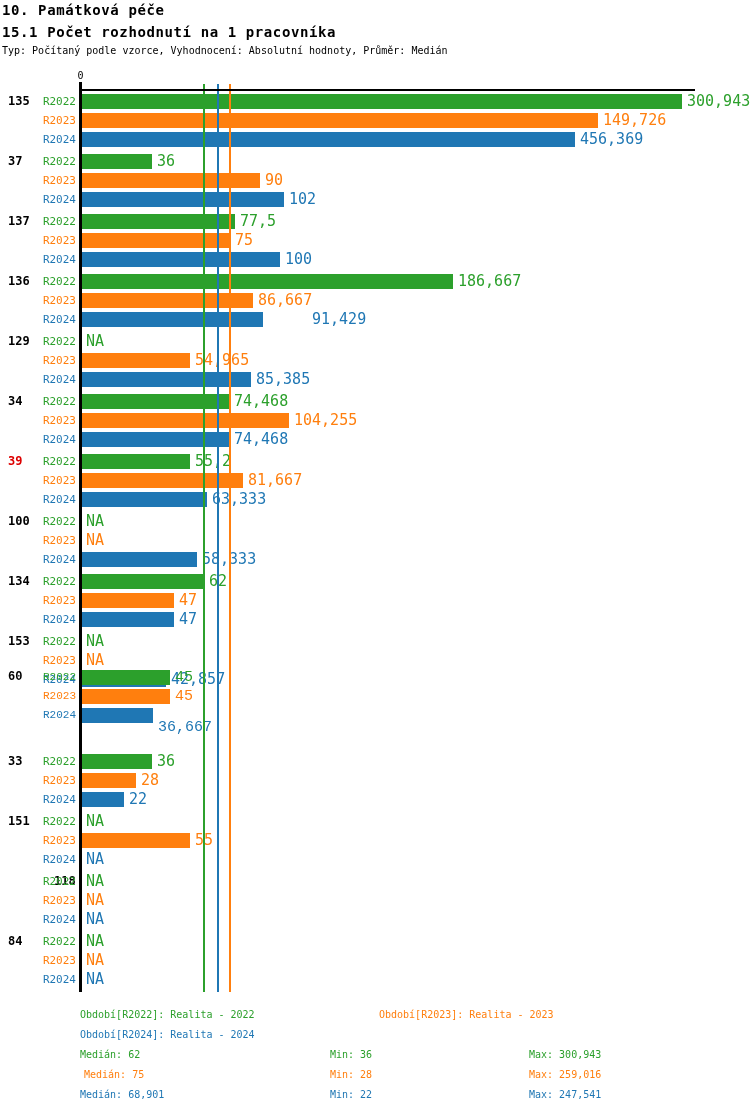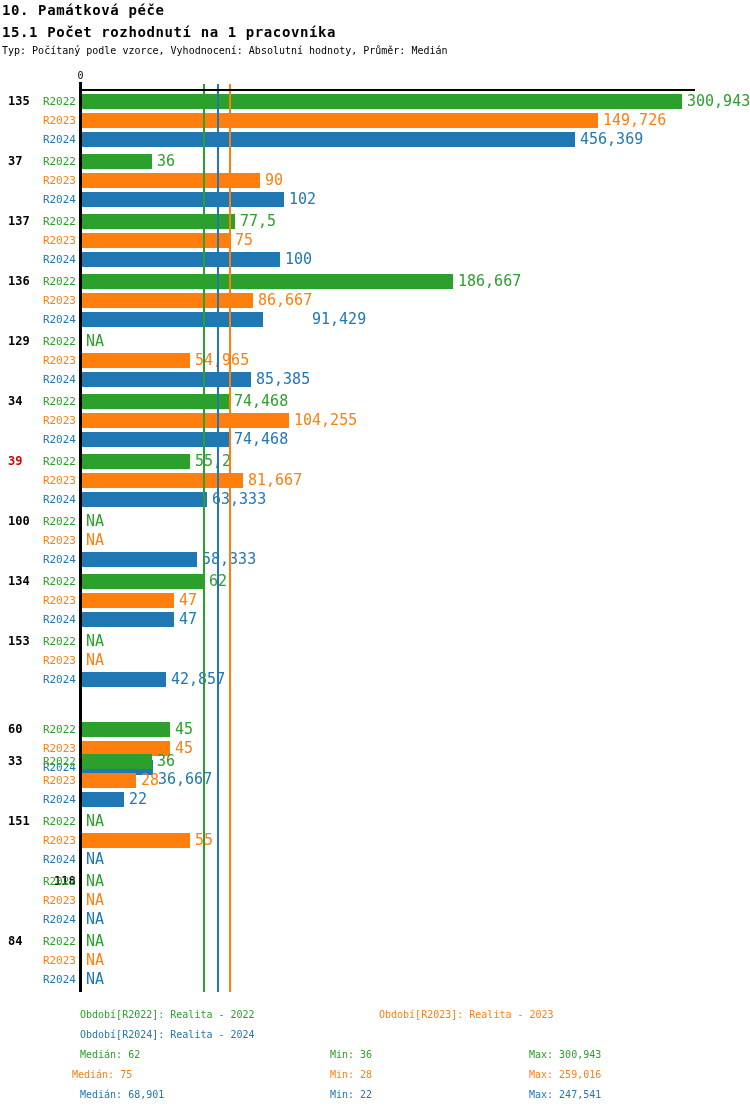--- a/index.html
+++ b/index.html
@@ -143,21 +143,21 @@
         <div class="group" style="top: 632px;">
           <span class="gnum" style="color: rgb(0, 0, 0);">153</span>
           <span class="rlabel" style="top: 2px; color: rgb(44, 160, 44);">R2022</span>
           <span class="vlabel" style="left: 86px; top: 2px; color: rgb(44, 160, 44);">NA</span>
           <span class="rlabel" style="top: 21px; color: rgb(255, 127, 14);">R2023</span>
           <span class="vlabel" style="left: 86px; top: 21px; color: rgb(255, 127, 14);">NA</span>
           <span class="rlabel" style="top: 40px; color: rgb(31, 119, 180);">R2024</span>
           <div class="bar" style="left: 80px; top: 40px; width: 86px; background: rgb(31, 119, 180);"></div>
           <span class="vlabel" style="left: 171px; top: 40px; color: rgb(31, 119, 180);">42,857</span>
         </div>
-        <div class="group" style="top: 720px;">
+        <div class="group" style="top: 668px; font-family: Liberation Mono, monospace;">
           <span class="gnum" style="color: rgb(0, 0, 0);">60</span>
           <span class="rlabel" style="top: 2px; color: rgb(44, 160, 44);">R2022</span>
           <div class="bar" style="left: 80px; top: 2px; width: 90px; background: rgb(44, 160, 44);"></div>
           <span class="vlabel" style="left: 175px; top: 2px; color: rgb(44, 160, 44);">45</span>
           <span class="rlabel" style="top: 21px; color: rgb(255, 127, 14);">R2023</span>
           <div class="bar" style="left: 80px; top: 21px; width: 90px; background: rgb(255, 127, 14);"></div>
           <span class="vlabel" style="left: 175px; top: 21px; color: rgb(255, 127, 14);">45</span>
           <span class="rlabel" style="top: 40px; color: rgb(31, 119, 180);">R2024</span>
           <div class="bar" style="left: 80px; top: 40px; width: 73px; background: rgb(31, 119, 180);"></div>
           <span class="vlabel" style="left: 158px; top: 40px; color: rgb(31, 119, 180); margin-top: 12px;">36,667</span>
@@ -212,21 +212,21 @@
 
   <div>
     <span class="legend-item" style="left: 80px; top: 1008px; color: rgb(44, 160, 44);">Období[R2022]: Realita - 2022</span>
     <span class="legend-item" style="left: 379px; top: 1008px; color: rgb(255, 127, 14);">Období[R2023]: Realita - 2023</span>
     <span class="legend-item" style="left: 80px; top: 1028px; color: rgb(31, 119, 180);">Období[R2024]: Realita - 2024</span>
 
     <span class="legend-item" style="left: 80px; top: 1048px; color: rgb(44, 160, 44);">Medián: 62</span>
     <span class="legend-item" style="left: 330px; top: 1048px; color: rgb(44, 160, 44);">Min: 36</span>
     <span class="legend-item" style="left: 529px; top: 1048px; color: rgb(44, 160, 44);">Max: 300,943</span>
 
-    <span class="legend-item" style="left: 72px; top: 1068px; color: rgb(255, 127, 14);">Medián: 75</span>
+    <span class="legend-item" style="left: 84px; top: 1068px; color: rgb(255, 127, 14);">Medián: 75</span>
     <span class="legend-item" style="left: 330px; top: 1068px; color: rgb(255, 127, 14);">Min: 28</span>
     <span class="legend-item" style="left: 529px; top: 1068px; color: rgb(255, 127, 14);">Max: 259,016</span>
 
     <span class="legend-item" style="left: 80px; top: 1088px; color: rgb(31, 119, 180);">Medián: 68,901</span>
     <span class="legend-item" style="left: 330px; top: 1088px; color: rgb(31, 119, 180);">Min: 22</span>
     <span class="legend-item" style="left: 529px; top: 1088px; color: rgb(31, 119, 180);">Max: 247,541</span>
   </div>
 </div>
 
 </body></html>

